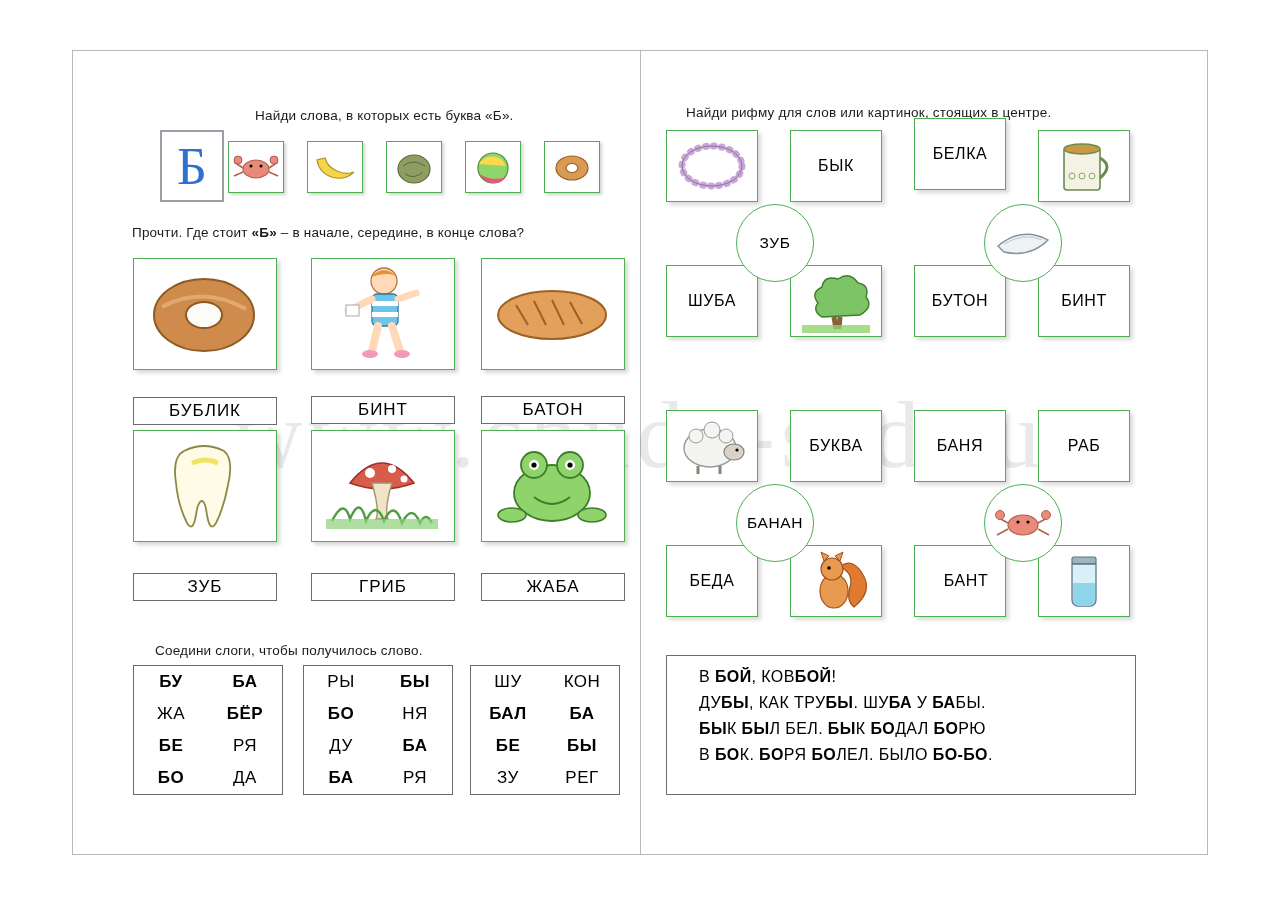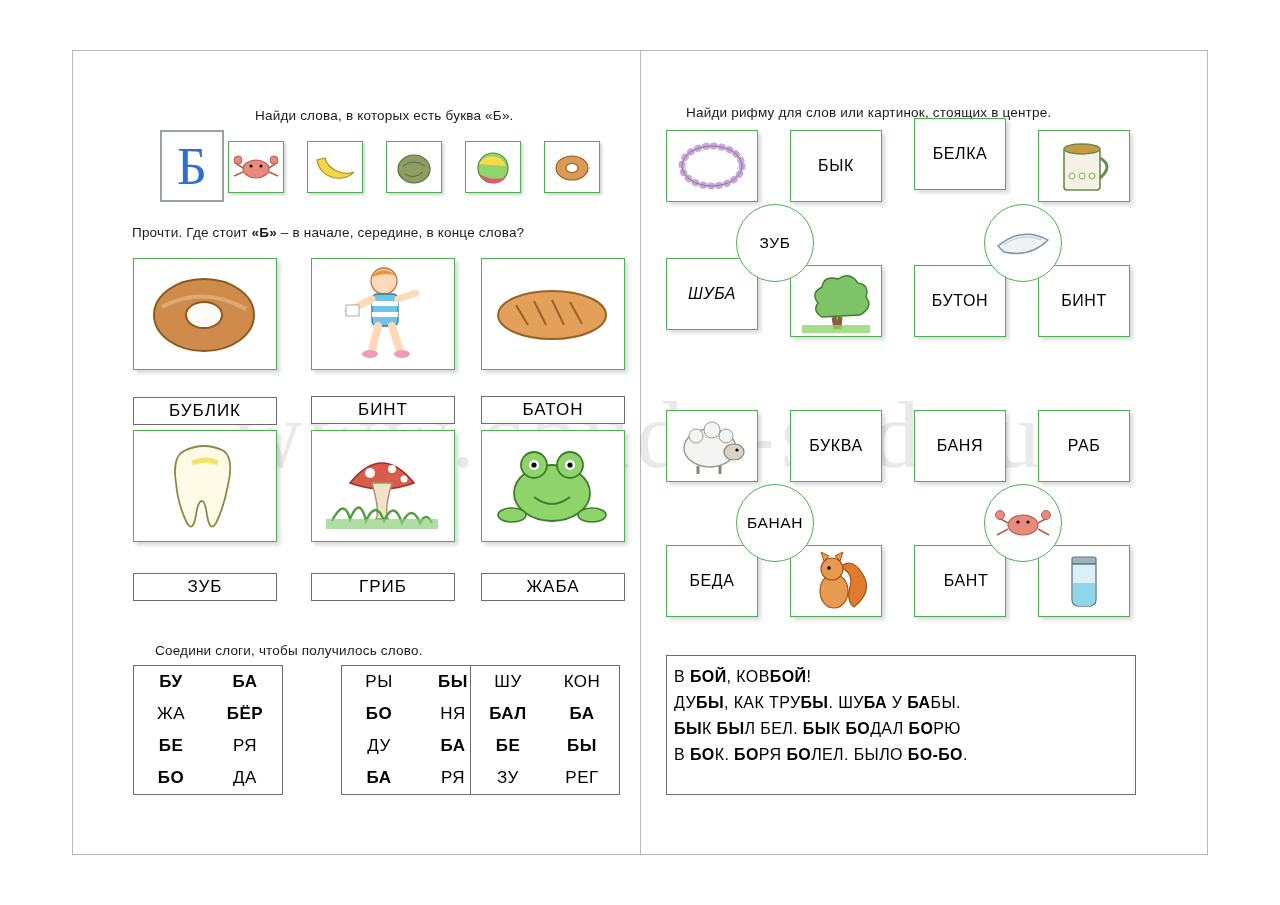--- a/index.html
+++ b/index.html
@@ -141,21 +141,21 @@
     z-index:5;
   }
 
   .text-block{
     position:absolute;
     left:666px;top:655px;
     width:470px;height:140px;
     border:1.5px solid #6b6b6b;
     box-sizing:border-box;
     background:#fff;
-    padding:12px 7px;
+    padding:12px 32px;
   }
   .text-block p{
     margin:0 0 8px 0;
     font-size:16px;
     letter-spacing:.4px;
   }
   .text-block p:last-child{margin-bottom:0;}
 
   svg{display:block;}
 </style>
@@ -279,21 +279,21 @@
 <div class="syl-table" style="left:133px;top:665px;">
   <div class="b">БУ</div>
   <div class="b">БА</div>
   <div>ЖА</div>
   <div class="b">БЁР</div>
   <div class="b">БЕ</div>
   <div>РЯ</div>
   <div class="b">БО</div>
   <div>ДА</div>
 </div>
-<div class="syl-table" style="left:303px;top:665px;margin-left:38px;">
+<div class="syl-table" style="left:303px;top:665px;">
   <div>РЫ</div>
   <div class="b">БЫ</div>
   <div class="b">БО</div>
   <div>НЯ</div>
   <div>ДУ</div>
   <div class="b">БА</div>
   <div class="b">БА</div>
   <div>РЯ</div>
 </div>
 <div class="syl-table" style="left:470px;top:665px;">
@@ -320,21 +320,21 @@
 <div class="card" style="left:1038px;top:130px;">
   <svg width="88" height="68" viewBox="0 0 88 68">
     <rect x="24" y="16" width="36" height="42" rx="3" fill="#f4f2e4" stroke="#6b8a4f" stroke-width="1.6"></rect>
     <ellipse cx="42" cy="17" rx="18" ry="5" fill="#c99a44" stroke="#6b8a4f" stroke-width="1.4"></ellipse>
     <path d="M60 26 q14 8 0 20" stroke="#6b8a4f" stroke-width="3" fill="none"></path>
     <circle cx="32" cy="44" r="3" fill="none" stroke="#8aa865"></circle>
     <circle cx="42" cy="44" r="3" fill="none" stroke="#8aa865"></circle>
     <circle cx="52" cy="44" r="3" fill="none" stroke="#8aa865"></circle>
   </svg>
 </div>
-<div class="card" style="left:666px;top:258px;font-style:italic;">ШУБА</div>
+<div class="card" style="left:666px;top:265px;">ШУБА</div>
 <div class="card" style="left:790px;top:265px;">
   <svg width="88" height="68" viewBox="0 0 88 68">
     <path d="M30 50 q-10 -6 -4 -14 q-8 -10 4 -16 q2 -12 16 -8 q12 -8 20 4 q12 2 8 14 q8 10 -6 18 Z" fill="#7cc465" stroke="#3f7c2c" stroke-width="1.4"></path>
     <path d="M42 50 l2 12 M48 50 l-1 12" stroke="#8a6038" stroke-width="5"></path>
     <rect x="10" y="58" width="68" height="8" fill="#8ed46b" opacity=".8"></rect>
   </svg>
 </div>
 <div class="card" style="left:914px;top:265px;">БУТОН</div>
 <div class="card" style="left:1038px;top:265px;">БИНТ</div>
 

